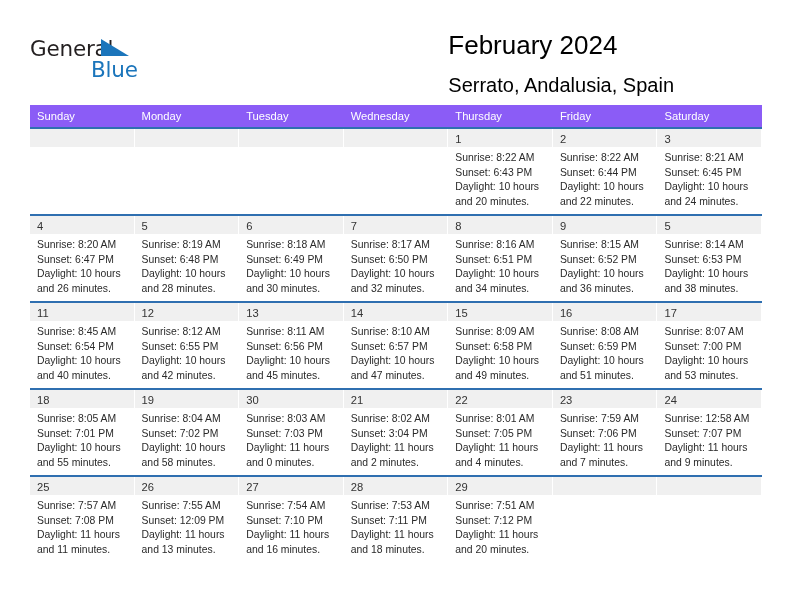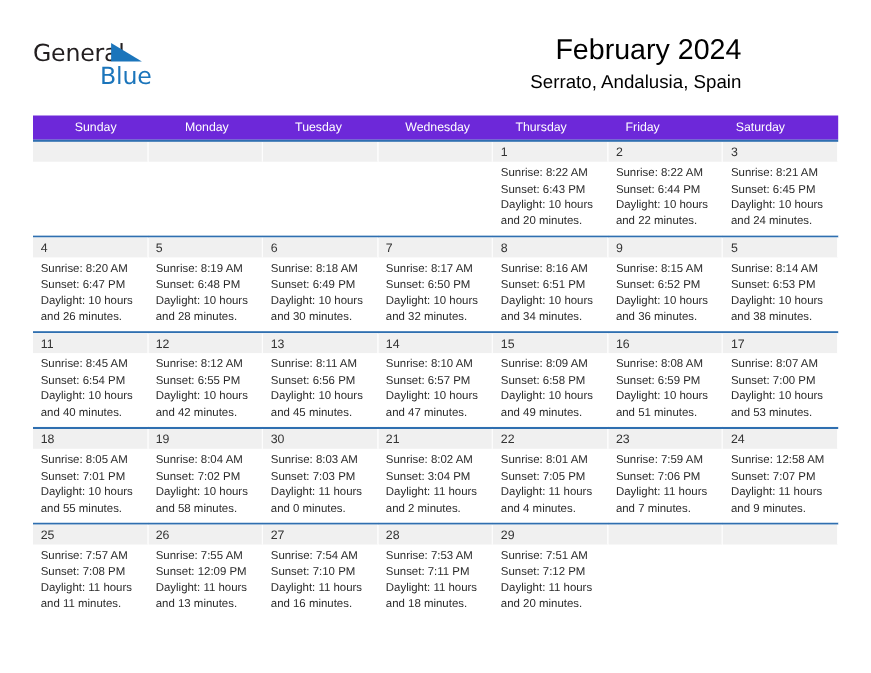--- a/index.html
+++ b/index.html
@@ -62,50 +62,49 @@
     font-size: 21.5px;
     letter-spacing: -0.2px;
     color: #1b75bb;
     font-family: "DejaVu Sans", sans-serif;
     font-weight: 400;
   }
   .title-block {
     position: absolute;
     right: 0;
     top: 0;
-    text-align: right;
+    text-align: left;
   }
   .cal-title {
     font-size: 26px;
     color: #000000;
     font-weight: 400;
     line-height: 34px;
     white-space: nowrap;
   }
   .cal-subtitle {
-    font-size: 17px;
+    font-size: 20px;
     color: #000000;
     font-weight: 400;
     line-height: 22px;
-    margin-top: 2px;
+    margin-top: 12px;
     white-space: nowrap;
   }
 
   
   .calendar {
     position: absolute;
     left: 30px;
     top: 105px;
     width: 732px;
   }
   .weekday-row {
     display: flex;
-    background: #6d28d9;
+    background: #8b5cf6;
     height: 22px;
-    padding-left: 31px;
   }
   .weekday {
     flex: 1 1 0;
     color: #ffffff;
     font-size: 11.2px;
     line-height: 22px;
     padding-left: 7px;
     box-sizing: border-box;
     white-space: nowrap;
     overflow: hidden;

